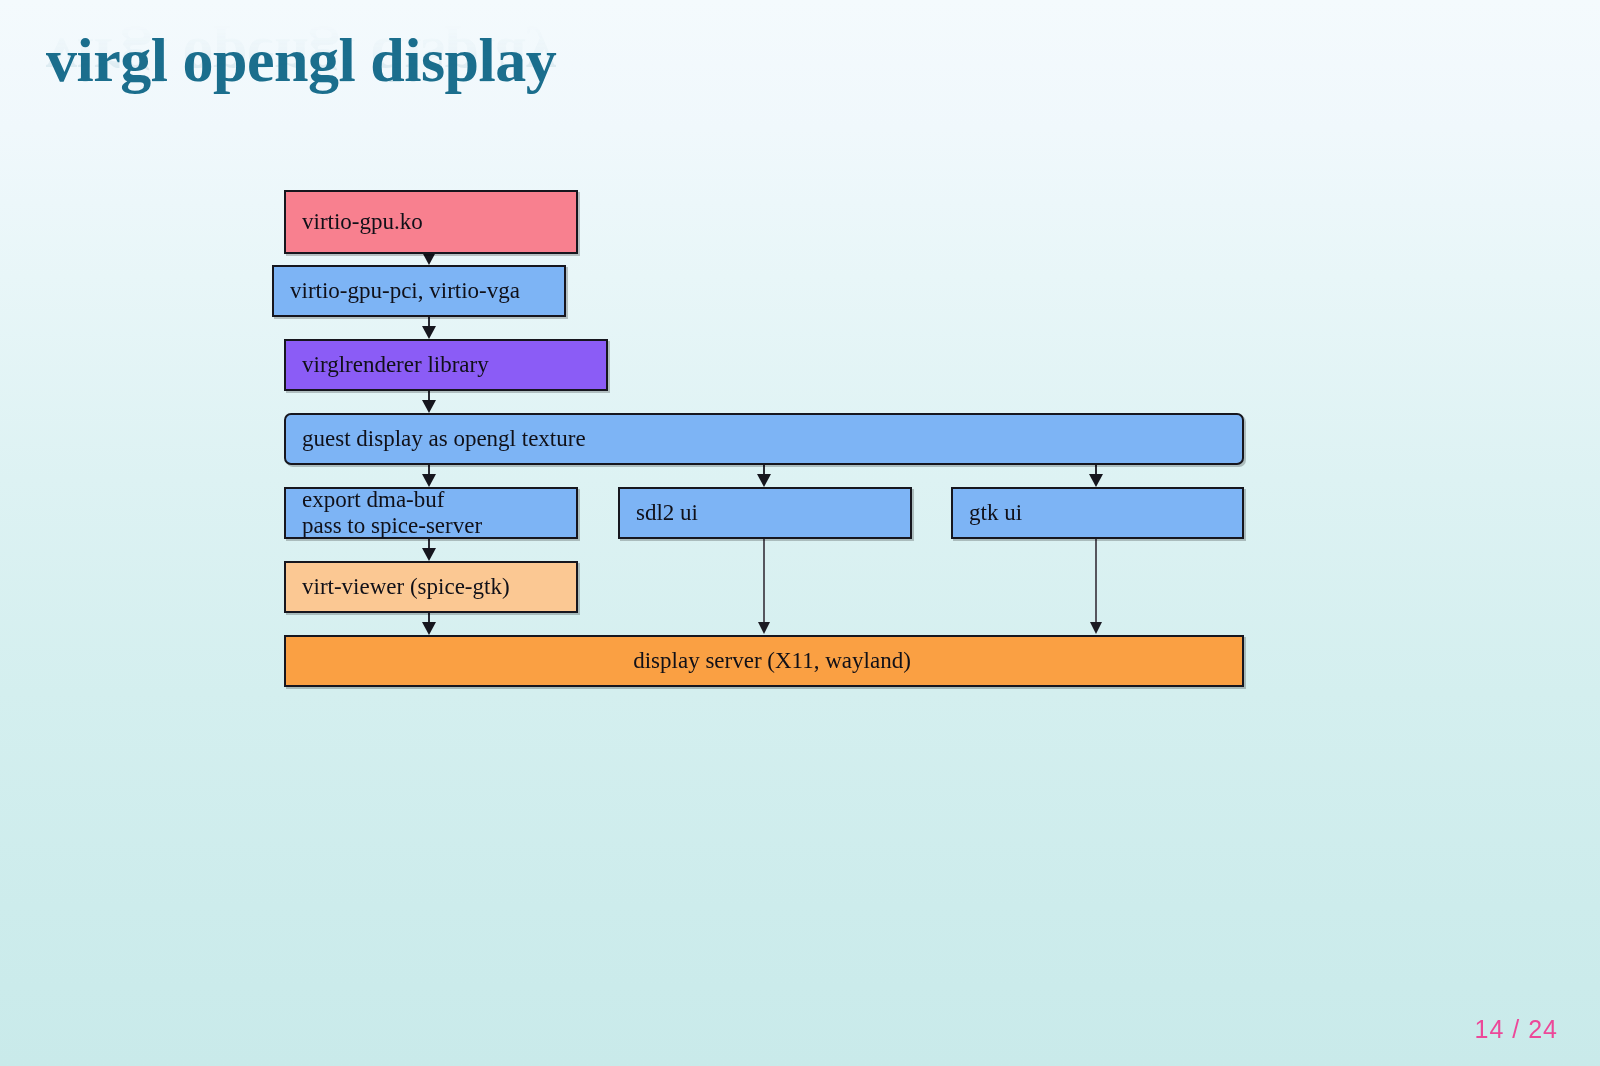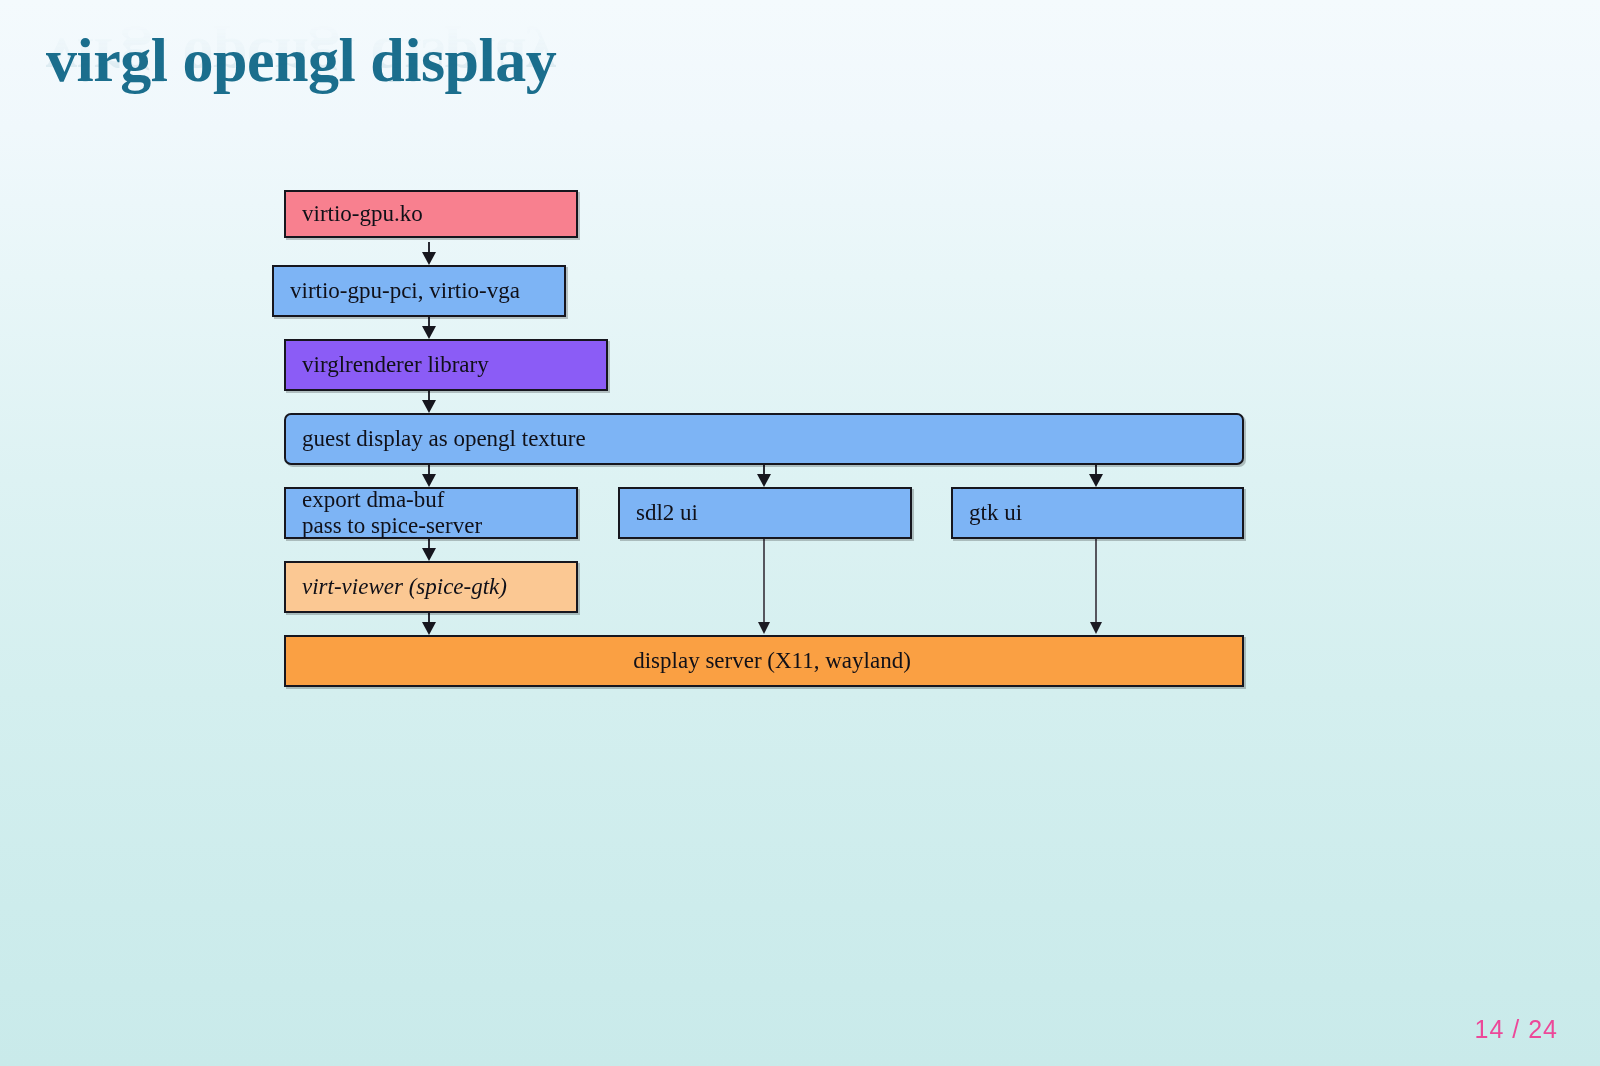--- a/index.html
+++ b/index.html
@@ -168,21 +168,21 @@
         <div class="head" style="top: 9px;"></div>
       </div>
       <div class="conn thin" style="left: 763px; top: 539px; width: 2px; height: 96px;">
         <div class="stem" style="height: 88px;"></div>
         <div class="head" style="top: 83px;"></div>
       </div>
       <div class="conn thin" style="left: 1095px; top: 539px; width: 2px; height: 96px;">
         <div class="stem" style="height: 88px;"></div>
         <div class="head" style="top: 83px;"></div>
       </div>
-      <div class="box" style="left: 284px; top: 190px; width: 294px; height: 48px; background: rgb(248, 128, 143);">
+      <div class="box" style="left: 284px; top: 190px; width: 294px; height: 64px; background: rgb(248, 128, 143);">
         <div class="line">virtio-gpu.ko</div>
       </div>
       <div class="box" style="left: 272px; top: 265px; width: 294px; height: 52px; background: rgb(125, 180, 245);">
         <div class="line">virtio-gpu-pci, virtio-vga</div>
       </div>
       <div class="box" style="left: 284px; top: 339px; width: 324px; height: 52px; background: #8b5cf6;">
         <div class="line">virglrenderer library</div>
       </div>
       <div class="box" style="left: 284px; top: 413px; width: 960px; height: 52px; background: rgb(125, 180, 245); border-radius: 7px;">
         <div class="line">guest display as opengl texture</div>
@@ -190,21 +190,21 @@
       <div class="box" style="left: 284px; top: 487px; width: 294px; height: 52px; background: rgb(125, 180, 245);">
         <div class="line">export dma-buf</div>
         <div class="line">pass to spice-server</div>
       </div>
       <div class="box" style="left: 618px; top: 487px; width: 294px; height: 52px; background: rgb(125, 180, 245);">
         <div class="line">sdl2 ui</div>
       </div>
       <div class="box" style="left: 951px; top: 487px; width: 293px; height: 52px; background: rgb(125, 180, 245);">
         <div class="line">gtk ui</div>
       </div>
-      <div class="box" style="left: 284px; top: 561px; width: 294px; height: 52px; background: rgb(251, 200, 147); font-style: italic;">
+      <div class="box" style="left: 284px; top: 561px; width: 294px; height: 52px; background: rgb(251, 200, 147);">
         <div class="line">virt-viewer (spice-gtk)</div>
       </div>
       <div class="box" style="left: 284px; top: 635px; width: 960px; height: 52px; background: rgb(250, 160, 67); align-items: center;">
         <div class="line">display server (X11, wayland)</div>
       </div>
     </div>
 
   <div class="page-number">14 / 24</div>
 
 </div>

